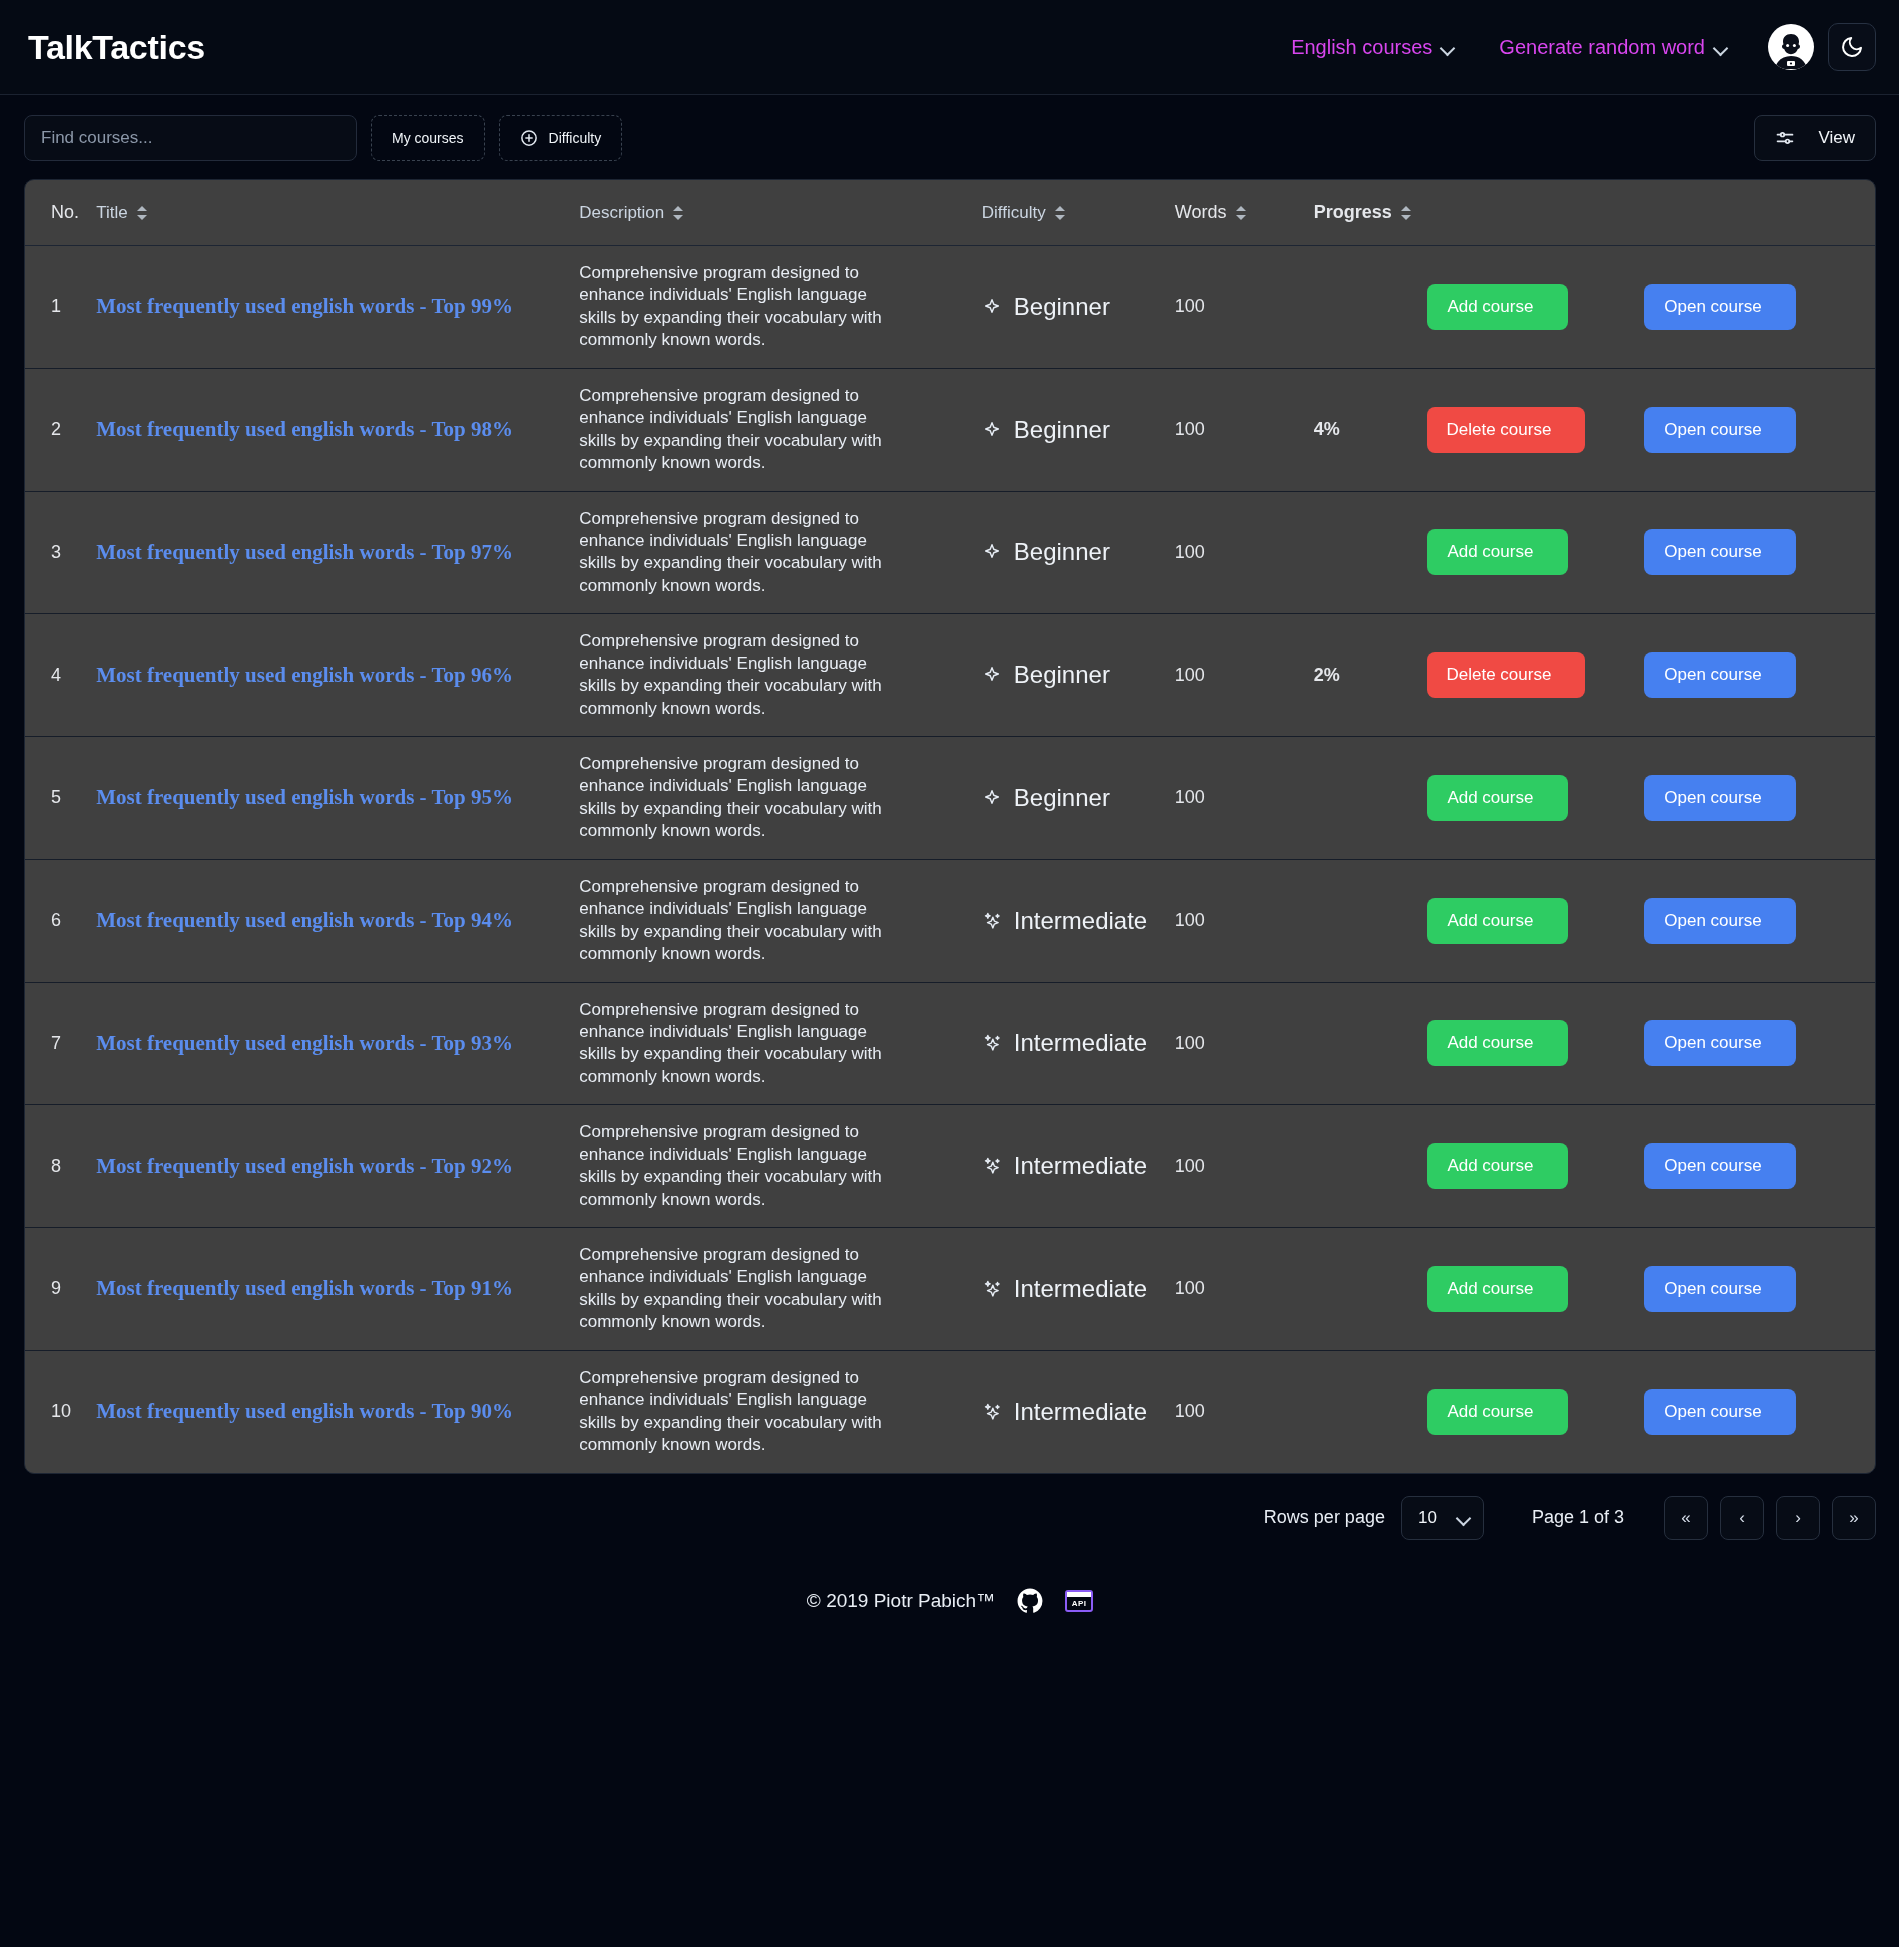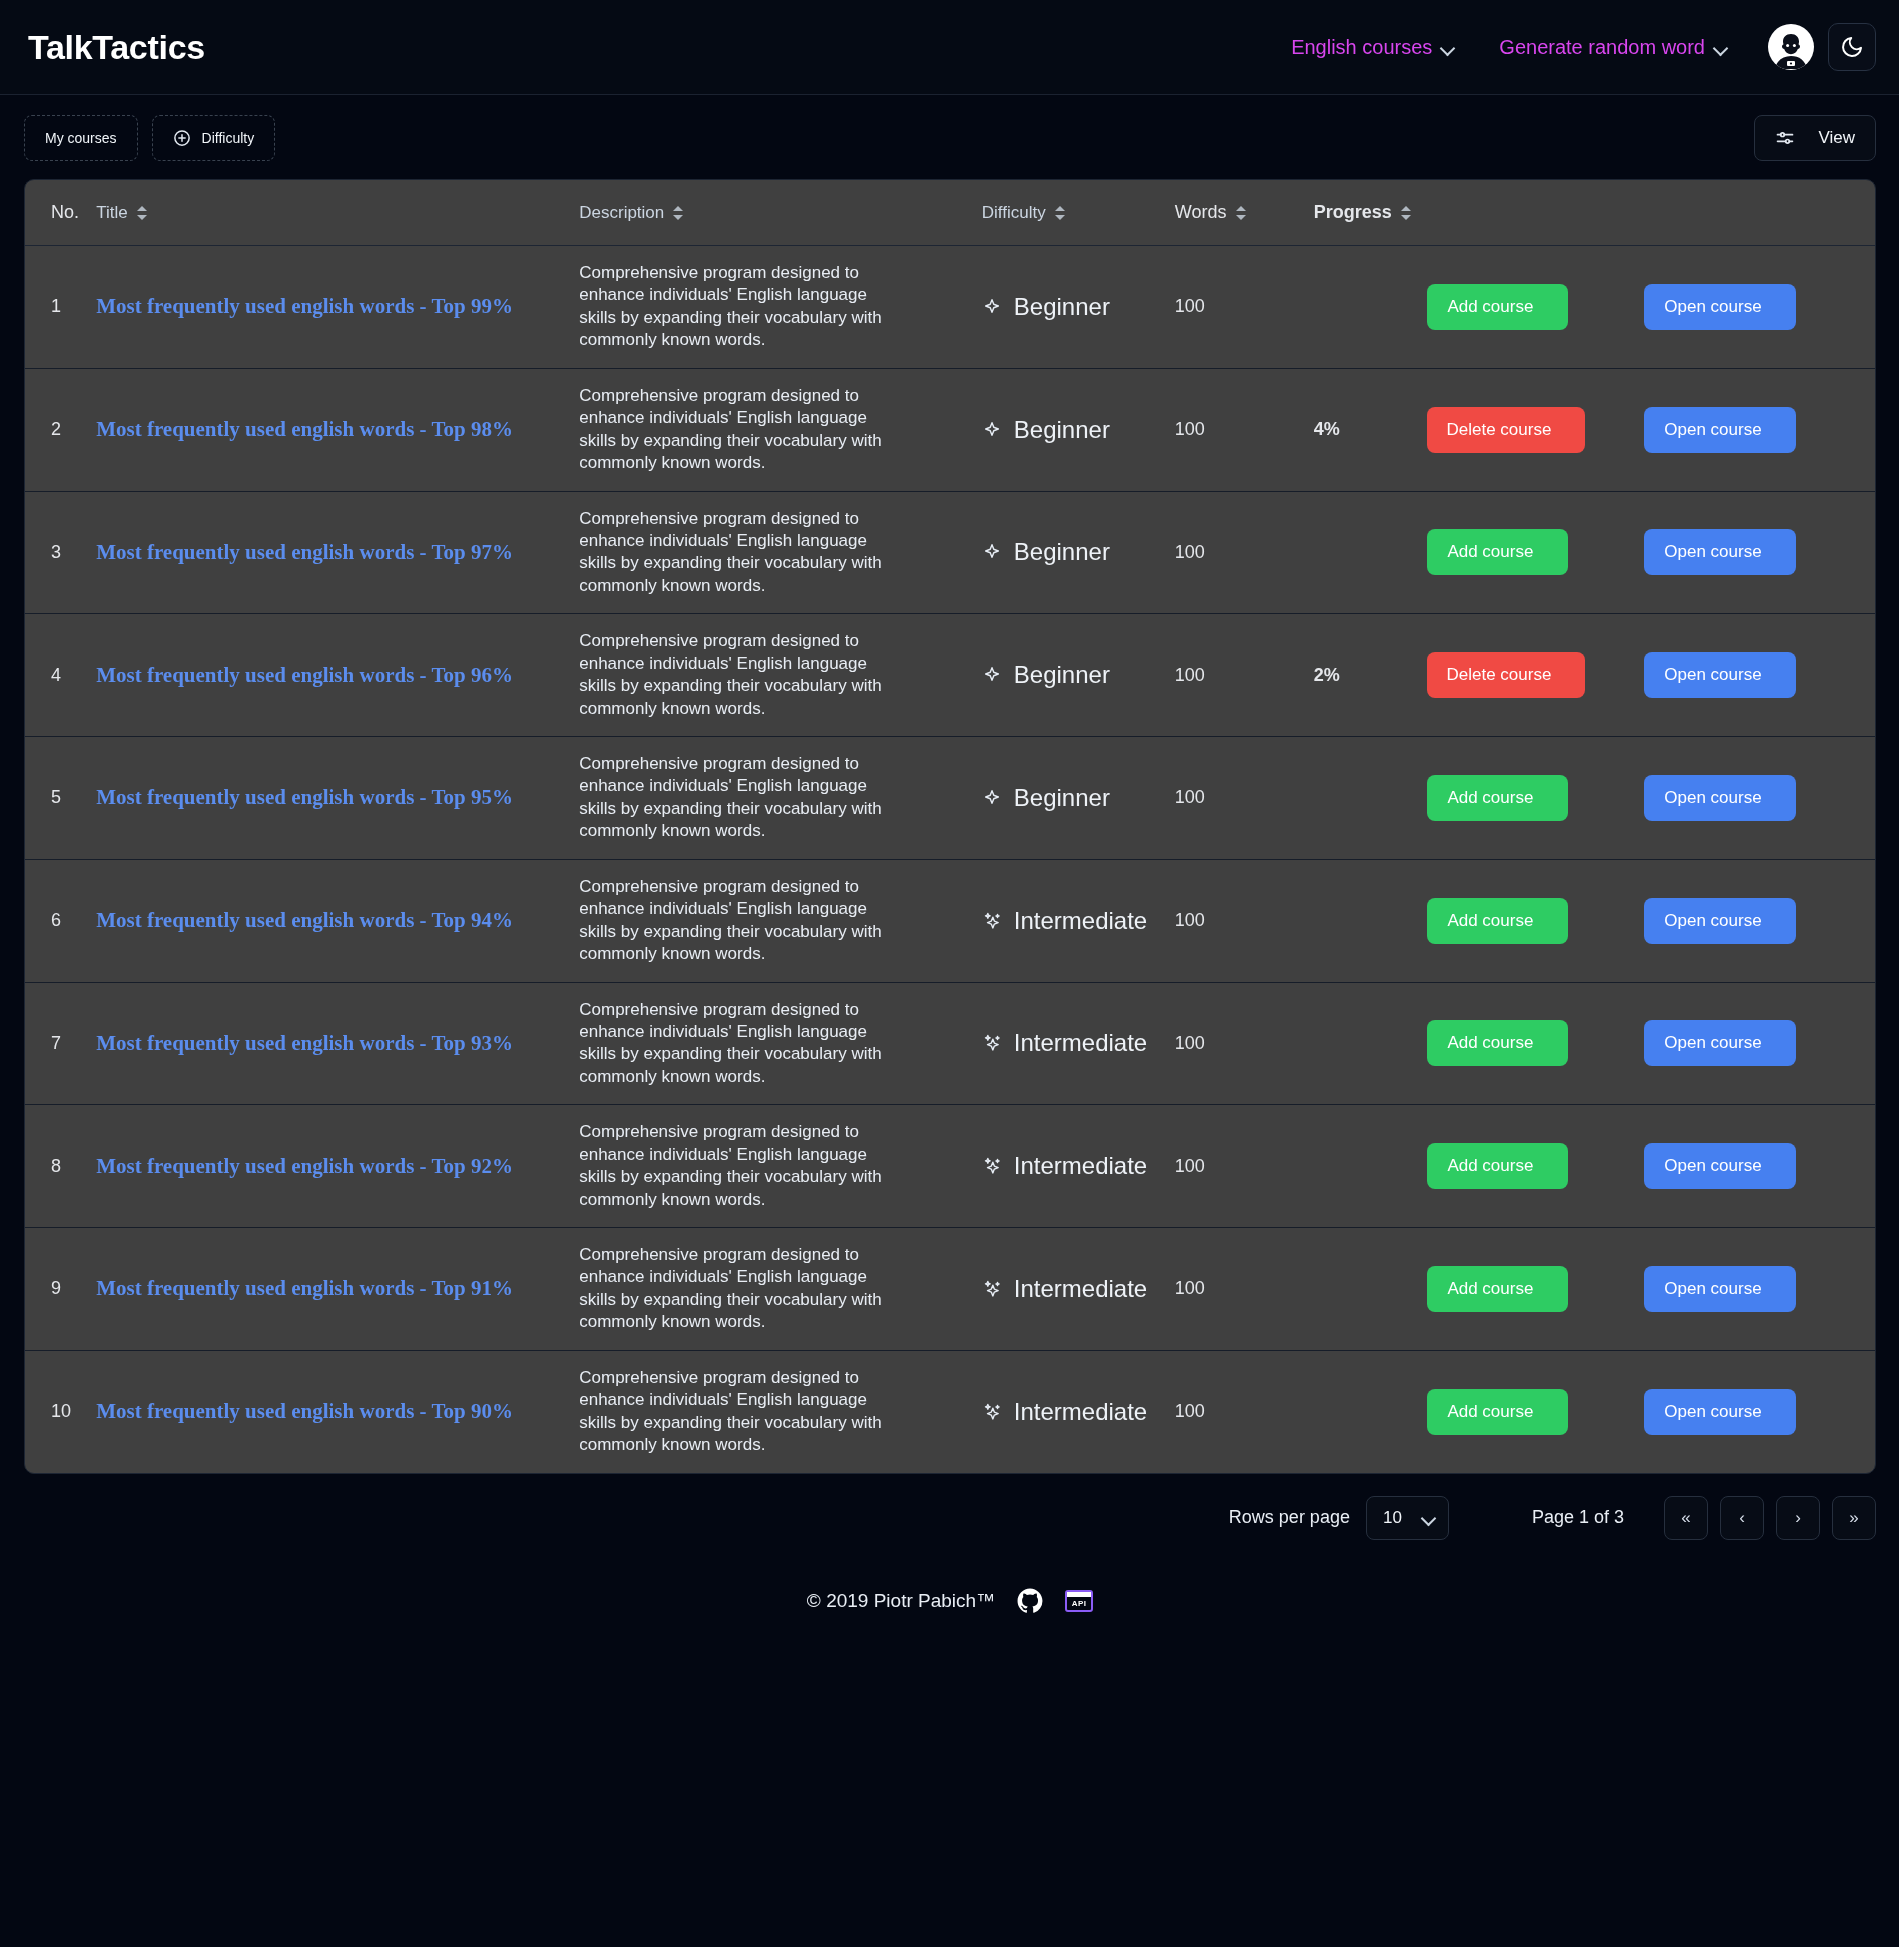--- a/index.html
+++ b/index.html
@@ -234,21 +234,21 @@
     background: #070c16;
     border: 1px solid #262f3e;
     border-radius: 8px;
     color: #f1f5f9;
     font-size: 17px;
     display: flex; align-items: center; justify-content: space-between;
     padding: 0 12px 0 16px;
     cursor: pointer;
     margin-right: 48px;
   }
-  .page-label { font-size: 18px; color: #e9eef5; margin-right: 40px; margin-left: 35px; }
+  .page-label { font-size: 18px; color: #e9eef5; margin-right: 40px; }
   .page-btns { display: flex; gap: 12px; }
   .pg-btn {
     width: 44px; height: 44px;
     background: #070c16;
     border: 1px solid #262f3e;
     border-radius: 8px;
     color: #d6deea;
     font-size: 17px;
     display: flex; align-items: center; justify-content: center;
     cursor: pointer;
@@ -310,20 +310,21 @@
 
     <div class="theme-toggle">
       <svg width="24" height="24" viewBox="0 0 24 24" fill="none" stroke="#ffffff" stroke-width="2" stroke-linecap="round" stroke-linejoin="round">
         <path d="M21 12.79A9 9 0 1 1 11.21 3 7 7 0 0 0 21 12.79z"></path>
       </svg>
     </div>
   </div>
 </div>
 
 <div class="toolbar">
+  <input class="search-input" type="text" placeholder="Find courses..." style="">
 
   <button class="chip">
     <span>My courses</span>
   </button>
 
   <button class="chip">
     <svg width="18" height="18" viewBox="0 0 24 24" fill="none" stroke="#e2e8f0" stroke-width="2" stroke-linecap="round">
       <circle cx="12" cy="12" r="9.5"></circle>
         <path d="M12 7.8v8.4M7.8 12h8.4"></path>
     </svg>

